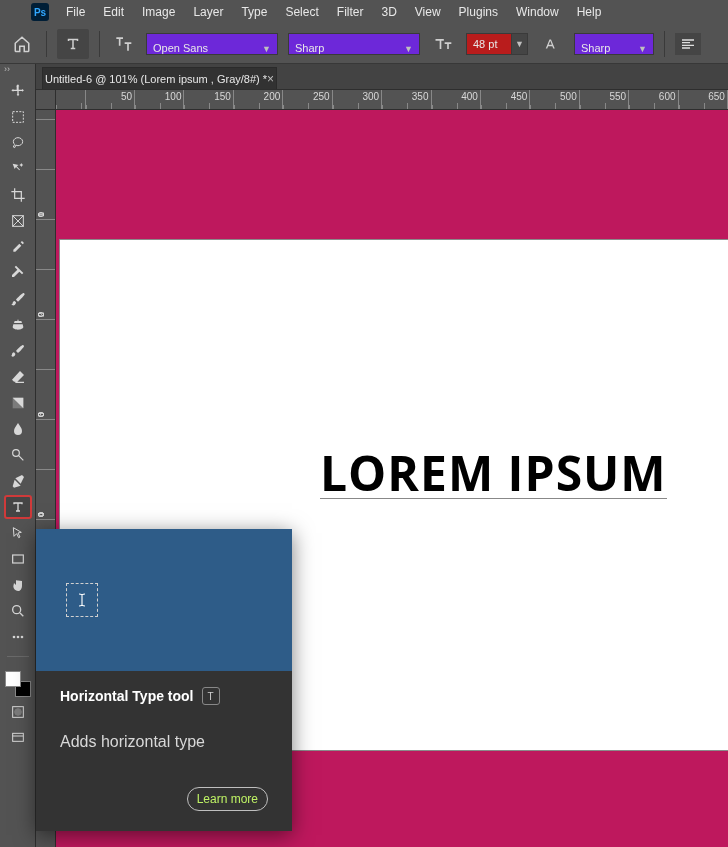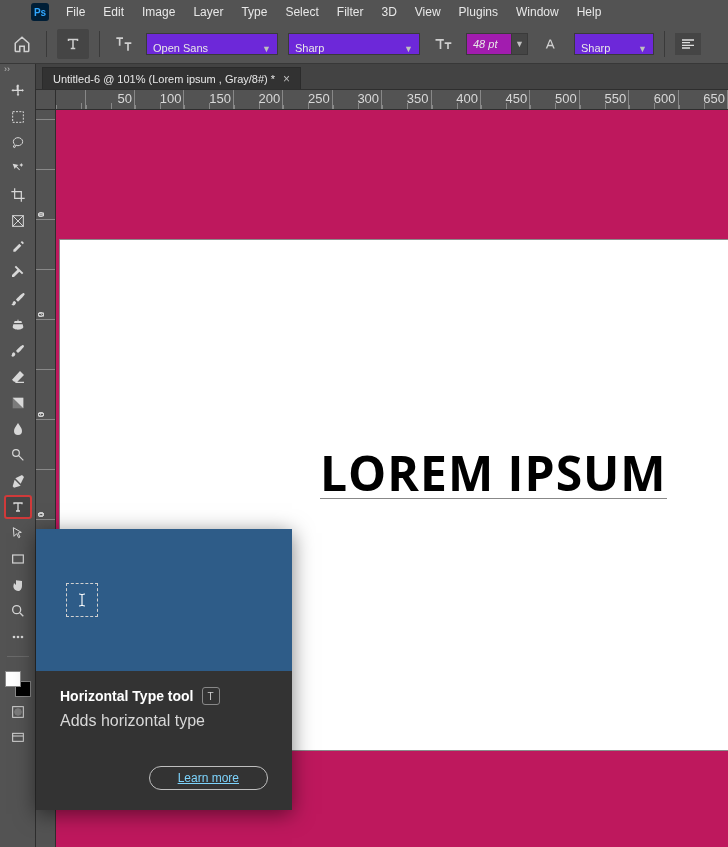--- a/index.html
+++ b/index.html
@@ -12,71 +12,71 @@
 
   
   .optionsbar { height: 40px; background: #535353; border-bottom: 1px solid #383838; display: flex; align-items: center; padding: 0 8px; gap: 10px; }
   .home-btn { width: 28px; height: 28px; display: flex; align-items: center; justify-content: center; color: #d0d0d0; }
   .type-tool-btn { width: 32px; height: 30px; background: #454545; display: flex; align-items: center; justify-content: center; color: #d0d0d0; border-radius: 2px; border-right: 0; }
   .opt-divider { width: 1px; height: 26px; background: #3a3a3a; }
   .opt-icon { width: 26px; height: 26px; display: flex; align-items: center; justify-content: center; color: #d0d0d0; }
   .opt-select { height: 22px; background: #6d28d9; border: 1px solid #3a3a3a; color: #e8e8e8; font-size: 11px; padding: 0 6px; display: flex; align-items: flex-end; justify-content: space-between; gap: 4px; }
   .opt-select .chev { font-size: 9px; color: #bfbfbf; }
   .size-combo { display: flex; align-items: center; gap: 0; }
-  .size-input { width: 46px; height: 22px; background: #a21caf; border: 1px solid #3a3a3a; color: #e8e8e8; font-size: 11px; padding: 0 6px; display: flex; align-items: center; font-style: italic; }
+  .size-input { width: 46px; height: 22px; background: #b91c1c; border: 1px solid #3a3a3a; color: #e8e8e8; font-size: 11px; padding: 0 6px; display: flex; align-items: center; }
   .size-chev { width: 16px; height: 22px; background: #454545; border: 1px solid #3a3a3a; border-left: 0; display: flex; align-items: center; justify-content: center; color: #bfbfbf; font-size: 9px; }
   .align-btn { width: 26px; height: 22px; background: #454545; display: flex; align-items: center; justify-content: center; color: #e0e0e0; }
 
   
   .main { display: flex; height: calc(847px - 64px); position: relative; }
 
   
   .tool-collapse { position: absolute; left: 4px; top: 0; font-size: 9px; color: #bfbfbf; }
   .toolbar { width: 36px; background: #535353; border-right: 1px solid #2e2e2e; display: flex; flex-direction: column; align-items: center; padding-top: 16px; gap: 4px; }
   .tool { width: 26px; height: 22px; display: flex; align-items: center; justify-content: center; color: #d8d8d8; position: relative; cursor: default; }
   .tool.active { background: #454545; outline: 2px solid #d03a3a; outline-offset: -1px; border-radius: 2px; }
   .tool-sep { width: 22px; height: 1px; background: #6a6a6a; margin: 4px 0; }
   .swatch-row { margin-top: 6px; position: relative; width: 26px; height: 26px; }
   .swatch-back { position: absolute; right: 0; bottom: 0; width: 16px; height: 16px; background: #000; border: 1px solid #888; }
   .swatch-front { position: absolute; left: 0; top: 0; width: 16px; height: 16px; background: #fff; border: 1px solid #888; }
   .tool svg { width: 16px; height: 16px; }
 
   
   .docarea { flex: 1; display: flex; flex-direction: column; background: #3a3a3a; }
   .tabbar { height: 26px; background: #434343; display: flex; align-items: flex-end; padding-left: 6px; border-bottom: 1px solid #2e2e2e; }
-  .tab { height: 22px; background: #323232; color: #e8e8e8; font-size: 11px; display: flex; align-items: center; padding: 0 10px; gap: 8px; border: 1px solid #2b2b2b; border-bottom: none; }
+  .tab { height: 22px; background: #323232; color: #e8e8e8; font-size: 11px; display: flex; align-items: center; padding: 0 2px; border: 1px solid #2b2b2b; border-bottom: none; }
   .tab .close { color: #bfbfbf; font-size: 12px; }
 
   .rulers-canvas { flex: 1; position: relative; background: #bfbfbf; overflow: hidden; }
-  .ruler-h { position: absolute; left: 20px; right: 0; top: 0; height: 20px; background: #535353; color: #d8d8d8; font-size: 13px; display: flex; align-items: flex-start; overflow: hidden; border-bottom: 1px solid #2e2e2e; }
+  .ruler-h { position: absolute; left: 20px; right: 0; top: 0; height: 20px; background: #535353; color: #d8d8d8; font-size: 10px; display: flex; align-items: flex-start; overflow: hidden; border-bottom: 1px solid #2e2e2e; }
   .ruler-h .tick { position: relative; width: 50px; height: 100%; border-right: 1px solid #888; }
   .ruler-h .tick::before, .ruler-h .tick::after { content: ''; position: absolute; bottom: 0; width: 1px; height: 4px; background: #888; }
   .ruler-h .tick::before { left: 25px; height: 6px; }
   .ruler-h .tick span { position: absolute; top: 1px; right: 2px; }
   .ruler-v { position: absolute; left: 0; top: 20px; bottom: 0; width: 20px; background: #535353; color: #d8d8d8; font-size: 9px; display: flex; flex-direction: column; overflow: hidden; border-right: 1px solid #2e2e2e; }
   .ruler-v .tick { position: relative; height: 50px; width: 100%; border-bottom: 1px solid #888; }
   .ruler-v .tick span { position: absolute; bottom: 0; left: 2px; writing-mode: vertical-lr; transform: rotate(180deg) translateX(2px); transform-origin: center; }
   .ruler-v .tick-label { position: absolute; left: 1px; display: flex; flex-direction: column; line-height: 8px; }
   .ruler-corner { position: absolute; left: 0; top: 0; width: 20px; height: 20px; background: #535353; border-right: 1px solid #2e2e2e; border-bottom: 1px solid #2e2e2e; }
 
   .canvas-wrap { position: absolute; left: 20px; top: 20px; right: 0; bottom: 0; background: #be185d; }
   .canvas { position: absolute; left: 4px; top: 130px; width: 680px; height: 510px; background: #fff; box-shadow: 0 0 0 1px #8a8a8a; }
   .canvas-text { position: absolute; left: 260px; top: 200px; font-family: "Open Sans", Arial, sans-serif; font-weight: 700; font-size: 48px; color: #000; letter-spacing: 1px; white-space: nowrap; }
   .canvas-text::after { content: ''; position: absolute; left: 0; bottom: 6px; width: 100%; border-bottom: 1px solid #888; }
 
   
   .tooltip { position: absolute; left: 36px; top: 529px; width: 256px; background: #333333; box-shadow: 0 4px 20px rgba(0,0,0,.5); z-index: 100; font-size: 12px; color: #e6e6e6; }
   .tooltip-preview { height: 142px; background: #2e5c88; display: flex; align-items: center; justify-content: flex-start; padding-left: 30px; }
   .tooltip-cursor { width: 32px; height: 34px; border: 1px dashed #d0d0d0; display: flex; align-items: center; justify-content: center; color: #fff; background: rgba(255,255,255,0.0); }
   .tooltip-body { padding: 16px 24px 20px 24px; }
-  .tooltip-title-row { display: flex; align-items: center; gap: 8px; margin-bottom: 7px; }
+  .tooltip-title-row { display: flex; align-items: center; gap: 8px; margin-bottom: 28px; }
   .tooltip-title { font-size: 14px; font-weight: 600; color: #fff; }
   .key-badge { width: 18px; height: 18px; border: 1px solid #888; border-radius: 3px; display: flex; align-items: center; justify-content: center; font-size: 10px; color: #cfcfcf; }
   .tooltip-desc { font-size: 16px; color: #d8d8d8; margin-bottom: 36px; }
-  .learn-more { float: right; border: 1px solid #bfbfbf; border-radius: 14px; padding: 4px 28px; font-size: 12px; color: #7dd3fc; cursor: pointer; text-decoration: underline; }
+  .learn-more { float: right; border: 1px solid #bfbfbf; border-radius: 14px; padding: 4px 9px; font-size: 12px; color: #bef264; cursor: pointer; }
   .tooltip-body::after { content: ''; display: block; clear: both; }
 
 </style>
 </head>
 <body>
 
 <div class="menubar">
   <div class="ps-logo">Ps</div>
   <div class="menu-item">File</div>
   <div class="menu-item">Edit</div>

